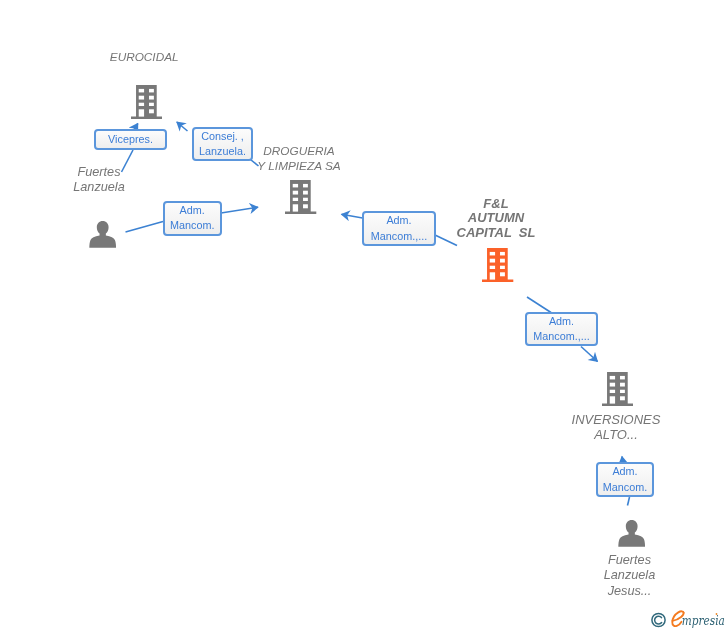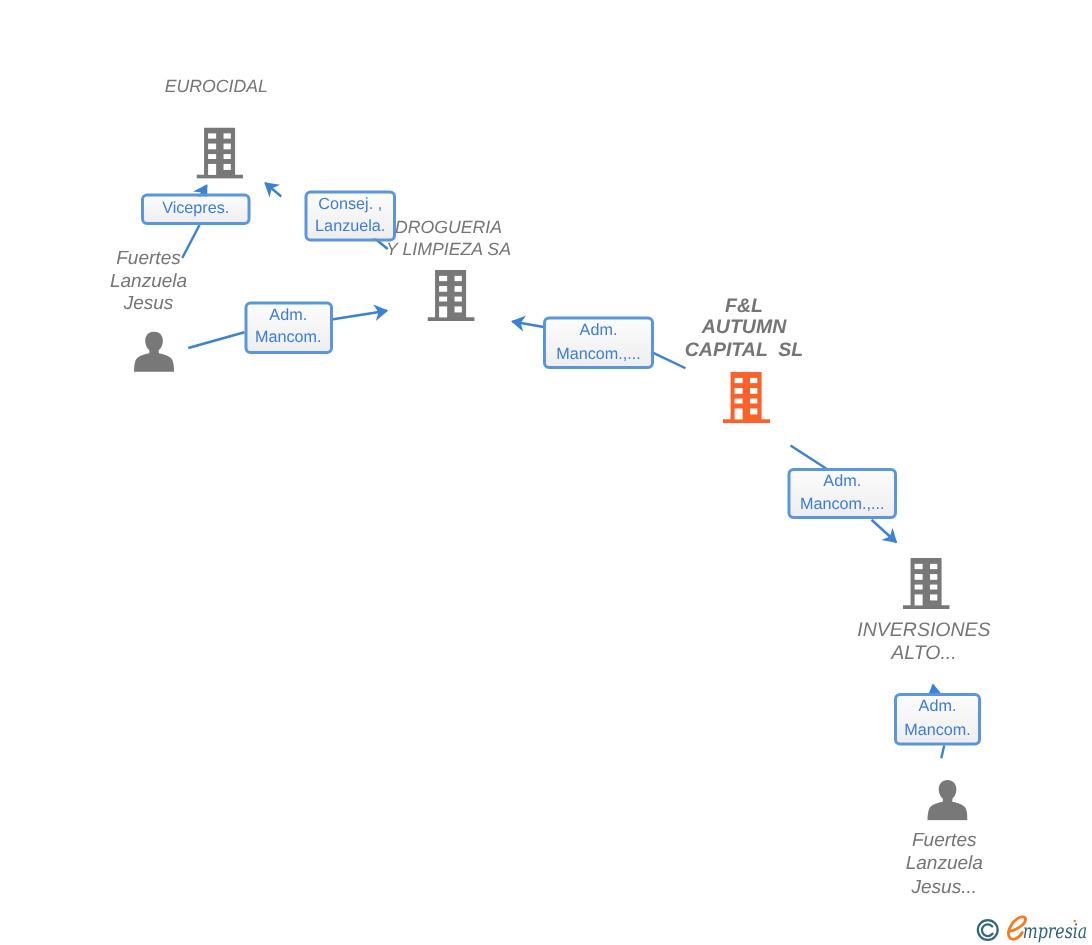--- a/index.html
+++ b/index.html
@@ -112,31 +112,30 @@
       <span>AUTUMN</span>
       <span>CAPITAL  SL</span>
     </div>
   <div class="nlabel" style="left:536px;top:411.5px;width:160px;font-size:13px;line-height:15.2px;">
       <span>INVERSIONES</span>
       <span>ALTO...</span>
     </div>
   <div class="nlabel" style="left:19px;top:164.5px;width:160px;font-size:12.7px;line-height:15.3px;">
       <span>Fuertes</span>
       <span>Lanzuela</span>
-      <span>Jesus</span>
     </div>
   <div class="nlabel" style="left:549.5px;top:553px;width:160px;font-size:12.7px;line-height:15.3px;">
       <span>Fuertes</span>
       <span>Lanzuela</span>
       <span>Jesus...</span>
     </div>
   <div class="rel" style="left:94px;top:129px;width:73px;height:21px;font-size:10.8px;line-height:15.4px;">
       <span>Vicepres.</span>
     </div>
-  <div class="rel" style="left:203px;top:127px;width:61px;height:34px;font-size:10.8px;line-height:15.4px;">
+  <div class="rel" style="left:192px;top:127px;width:61px;height:34px;font-size:10.8px;line-height:15.4px;">
       <span>Consej. ,</span>
       <span>Lanzuela.</span>
     </div>
   <div class="rel" style="left:162.7px;top:201.2px;width:59px;height:34.4px;font-size:10.8px;line-height:15.4px;">
       <span>Adm.</span>
       <span>Mancom.</span>
     </div>
   <div class="rel" style="left:362px;top:211px;width:74px;height:35px;font-size:10.8px;line-height:15.4px;">
       <span>Adm.</span>
       <span>Mancom.,...</span>

